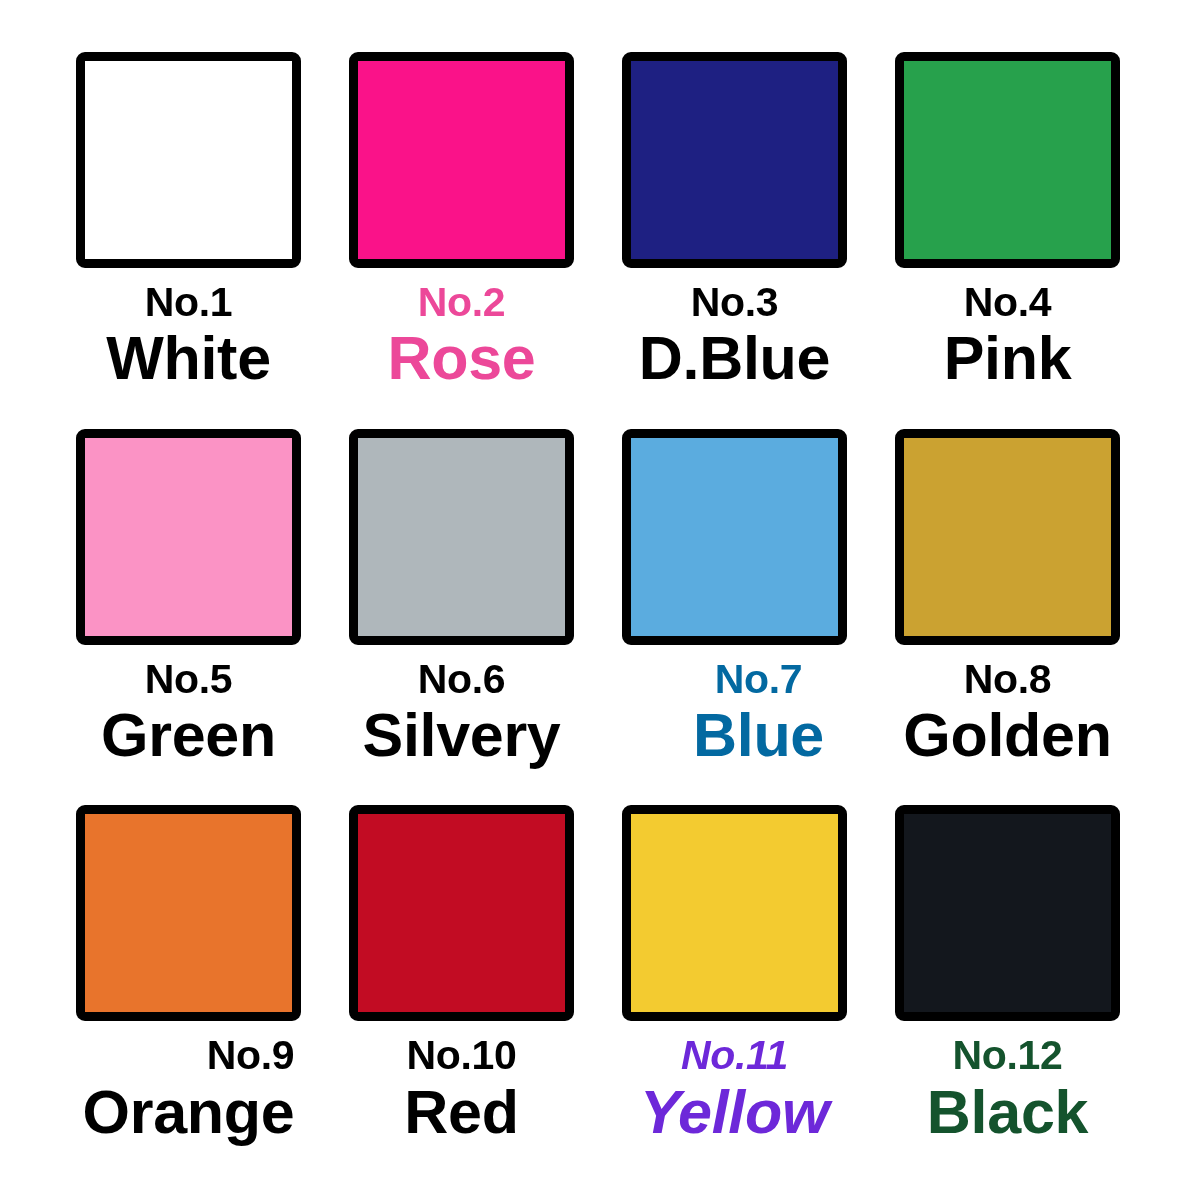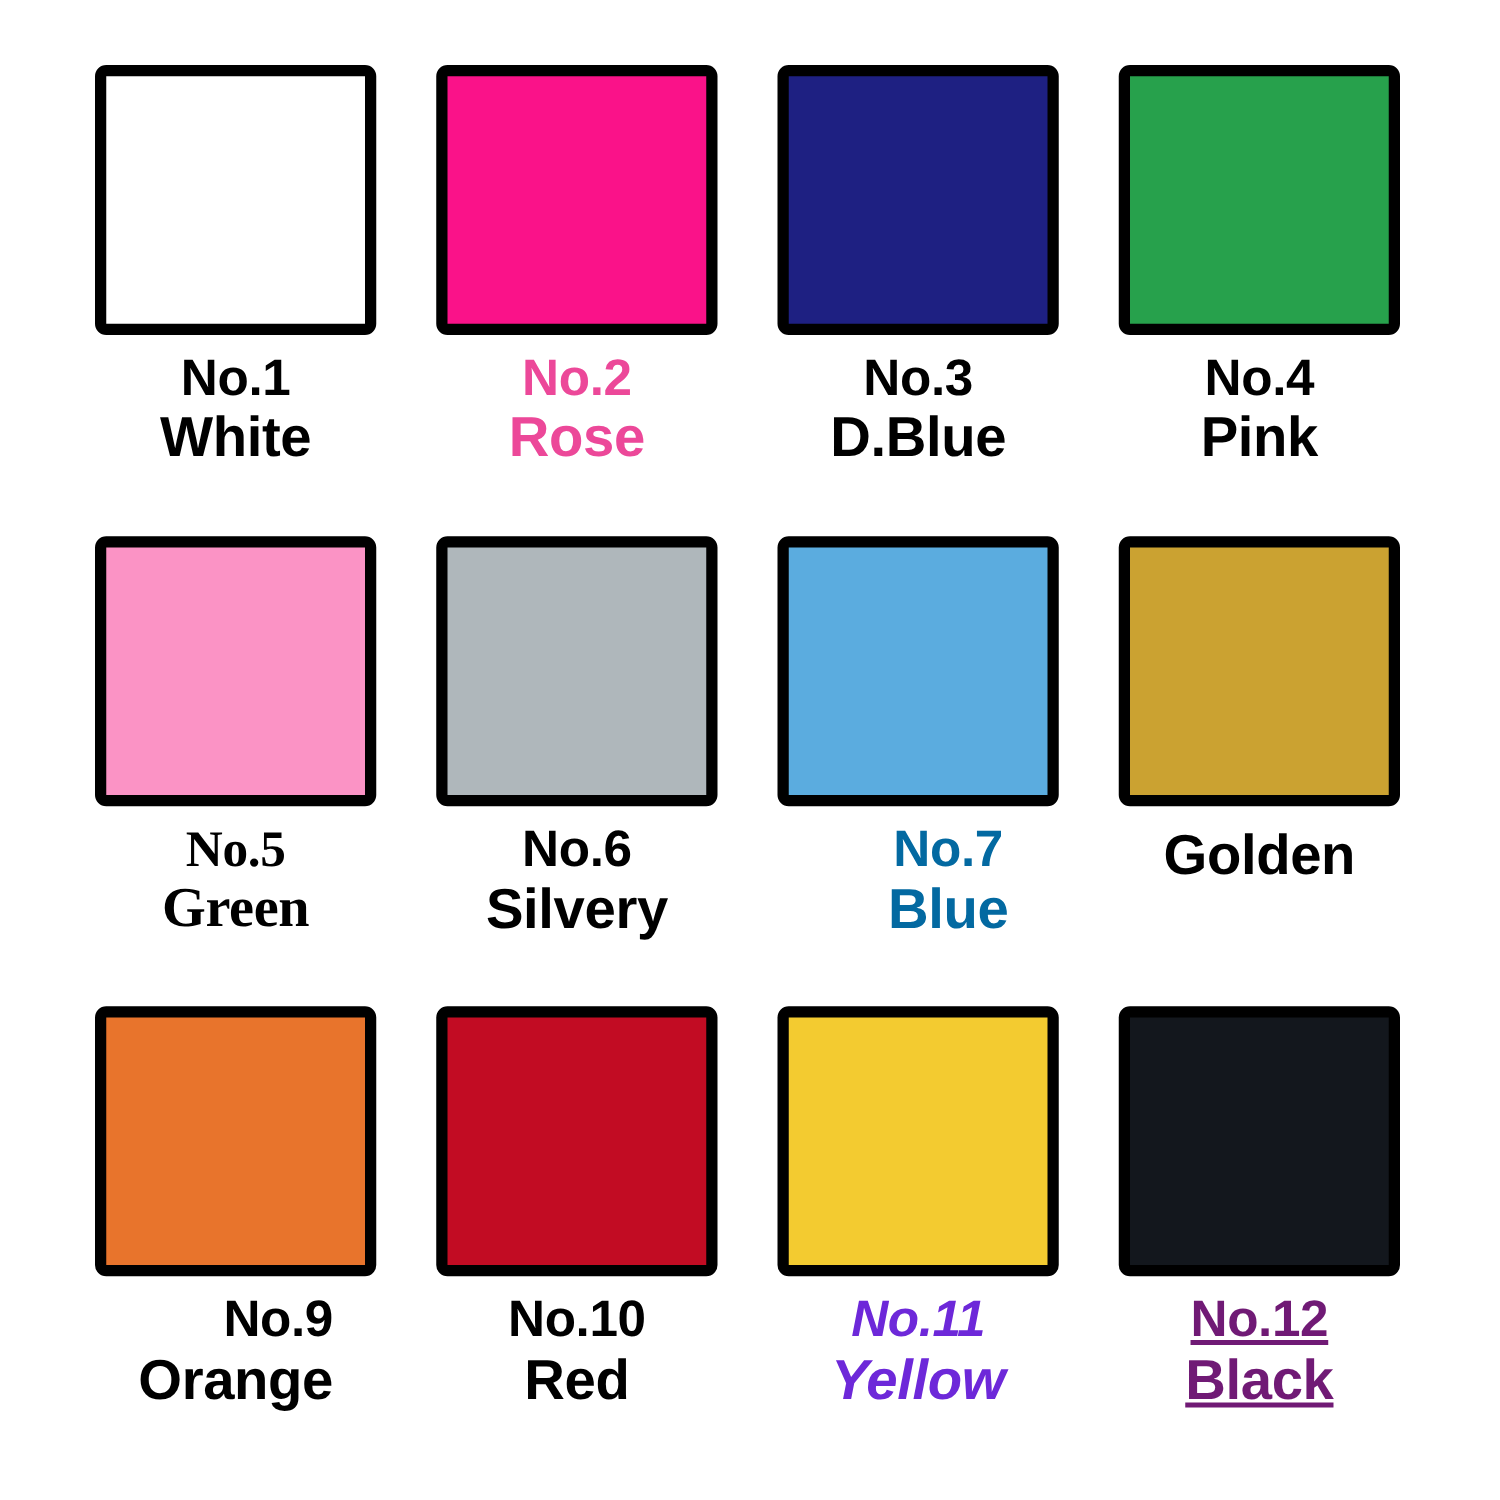--- a/index.html
+++ b/index.html
@@ -50,21 +50,21 @@
     line-height: 1.06;
     letter-spacing: -0.3px;
   }
 
   .swatch-index {
     font-size: 41px;
     display: block;
   }
 
   .swatch-name {
-    font-size: 45px;
+    font-size: 61px;
     display: block;
     margin-top: 2px;
   }
 </style>
 </head>
 <body style="background: rgb(255, 255, 255);">
 
 <div id="swatch-grid">
 
   <div class="swatch-cell">
@@ -94,21 +94,21 @@
   <div class="swatch-cell">
     <div class="swatch-chip" style="background: rgb(39, 161, 76); border-color: rgb(0, 0, 0);"></div>
     <div class="swatch-caption" style="color: rgb(0, 0, 0);">
       <span class="swatch-index">No.4</span>
       <span class="swatch-name">Pink</span>
     </div>
   </div>
 
   <div class="swatch-cell">
     <div class="swatch-chip" style="background: rgb(251, 147, 197); border-color: rgb(0, 0, 0);"></div>
-    <div class="swatch-caption" style="color: rgb(0, 0, 0); font-family: Liberation Serif, serif;">
+    <div class="swatch-caption" style="color: rgb(0, 0, 0);">
       <span class="swatch-index">No.5</span>
       <span class="swatch-name">Green</span>
     </div>
   </div>
 
   <div class="swatch-cell">
     <div class="swatch-chip" style="background: rgb(175, 183, 187); border-color: rgb(0, 0, 0);"></div>
     <div class="swatch-caption" style="color: rgb(0, 0, 0);">
       <span class="swatch-index">No.6</span>
       <span class="swatch-name">Silvery</span>
@@ -119,20 +119,21 @@
     <div class="swatch-chip" style="background: rgb(91, 172, 223); border-color: rgb(0, 0, 0);"></div>
     <div class="swatch-caption" style="color: #0369a1; margin-left: 48px;">
       <span class="swatch-index">No.7</span>
       <span class="swatch-name">Blue</span>
     </div>
   </div>
 
   <div class="swatch-cell">
     <div class="swatch-chip" style="background: rgb(203, 162, 49); border-color: rgb(0, 0, 0);"></div>
     <div class="swatch-caption" style="color: rgb(0, 0, 0);">
+      <span class="swatch-index">No.8</span>
       <span class="swatch-name">Golden</span>
     </div>
   </div>
 
   <div class="swatch-cell">
     <div class="swatch-chip" style="background: rgb(232, 116, 44); border-color: rgb(0, 0, 0);"></div>
     <div class="swatch-caption" style="color: rgb(0, 0, 0); text-align: right;">
       <span class="swatch-index">No.9</span>
       <span class="swatch-name">Orange</span>
     </div>
@@ -149,19 +150,19 @@
   <div class="swatch-cell">
     <div class="swatch-chip" style="background: rgb(243, 203, 48); border-color: rgb(0, 0, 0);"></div>
     <div class="swatch-caption" style="color: #6d28d9; font-style: italic;">
       <span class="swatch-index">No.11</span>
       <span class="swatch-name">Yellow</span>
     </div>
   </div>
 
   <div class="swatch-cell">
     <div class="swatch-chip" style="background: rgb(19, 23, 29); border-color: rgb(0, 0, 0);"></div>
-    <div class="swatch-caption" style="color: #701a75; text-decoration: underline;">
+    <div class="swatch-caption" style="color: #14532d;">
       <span class="swatch-index">No.12</span>
       <span class="swatch-name">Black</span>
     </div>
   </div>
 
 </div>
 
 </body></html>

